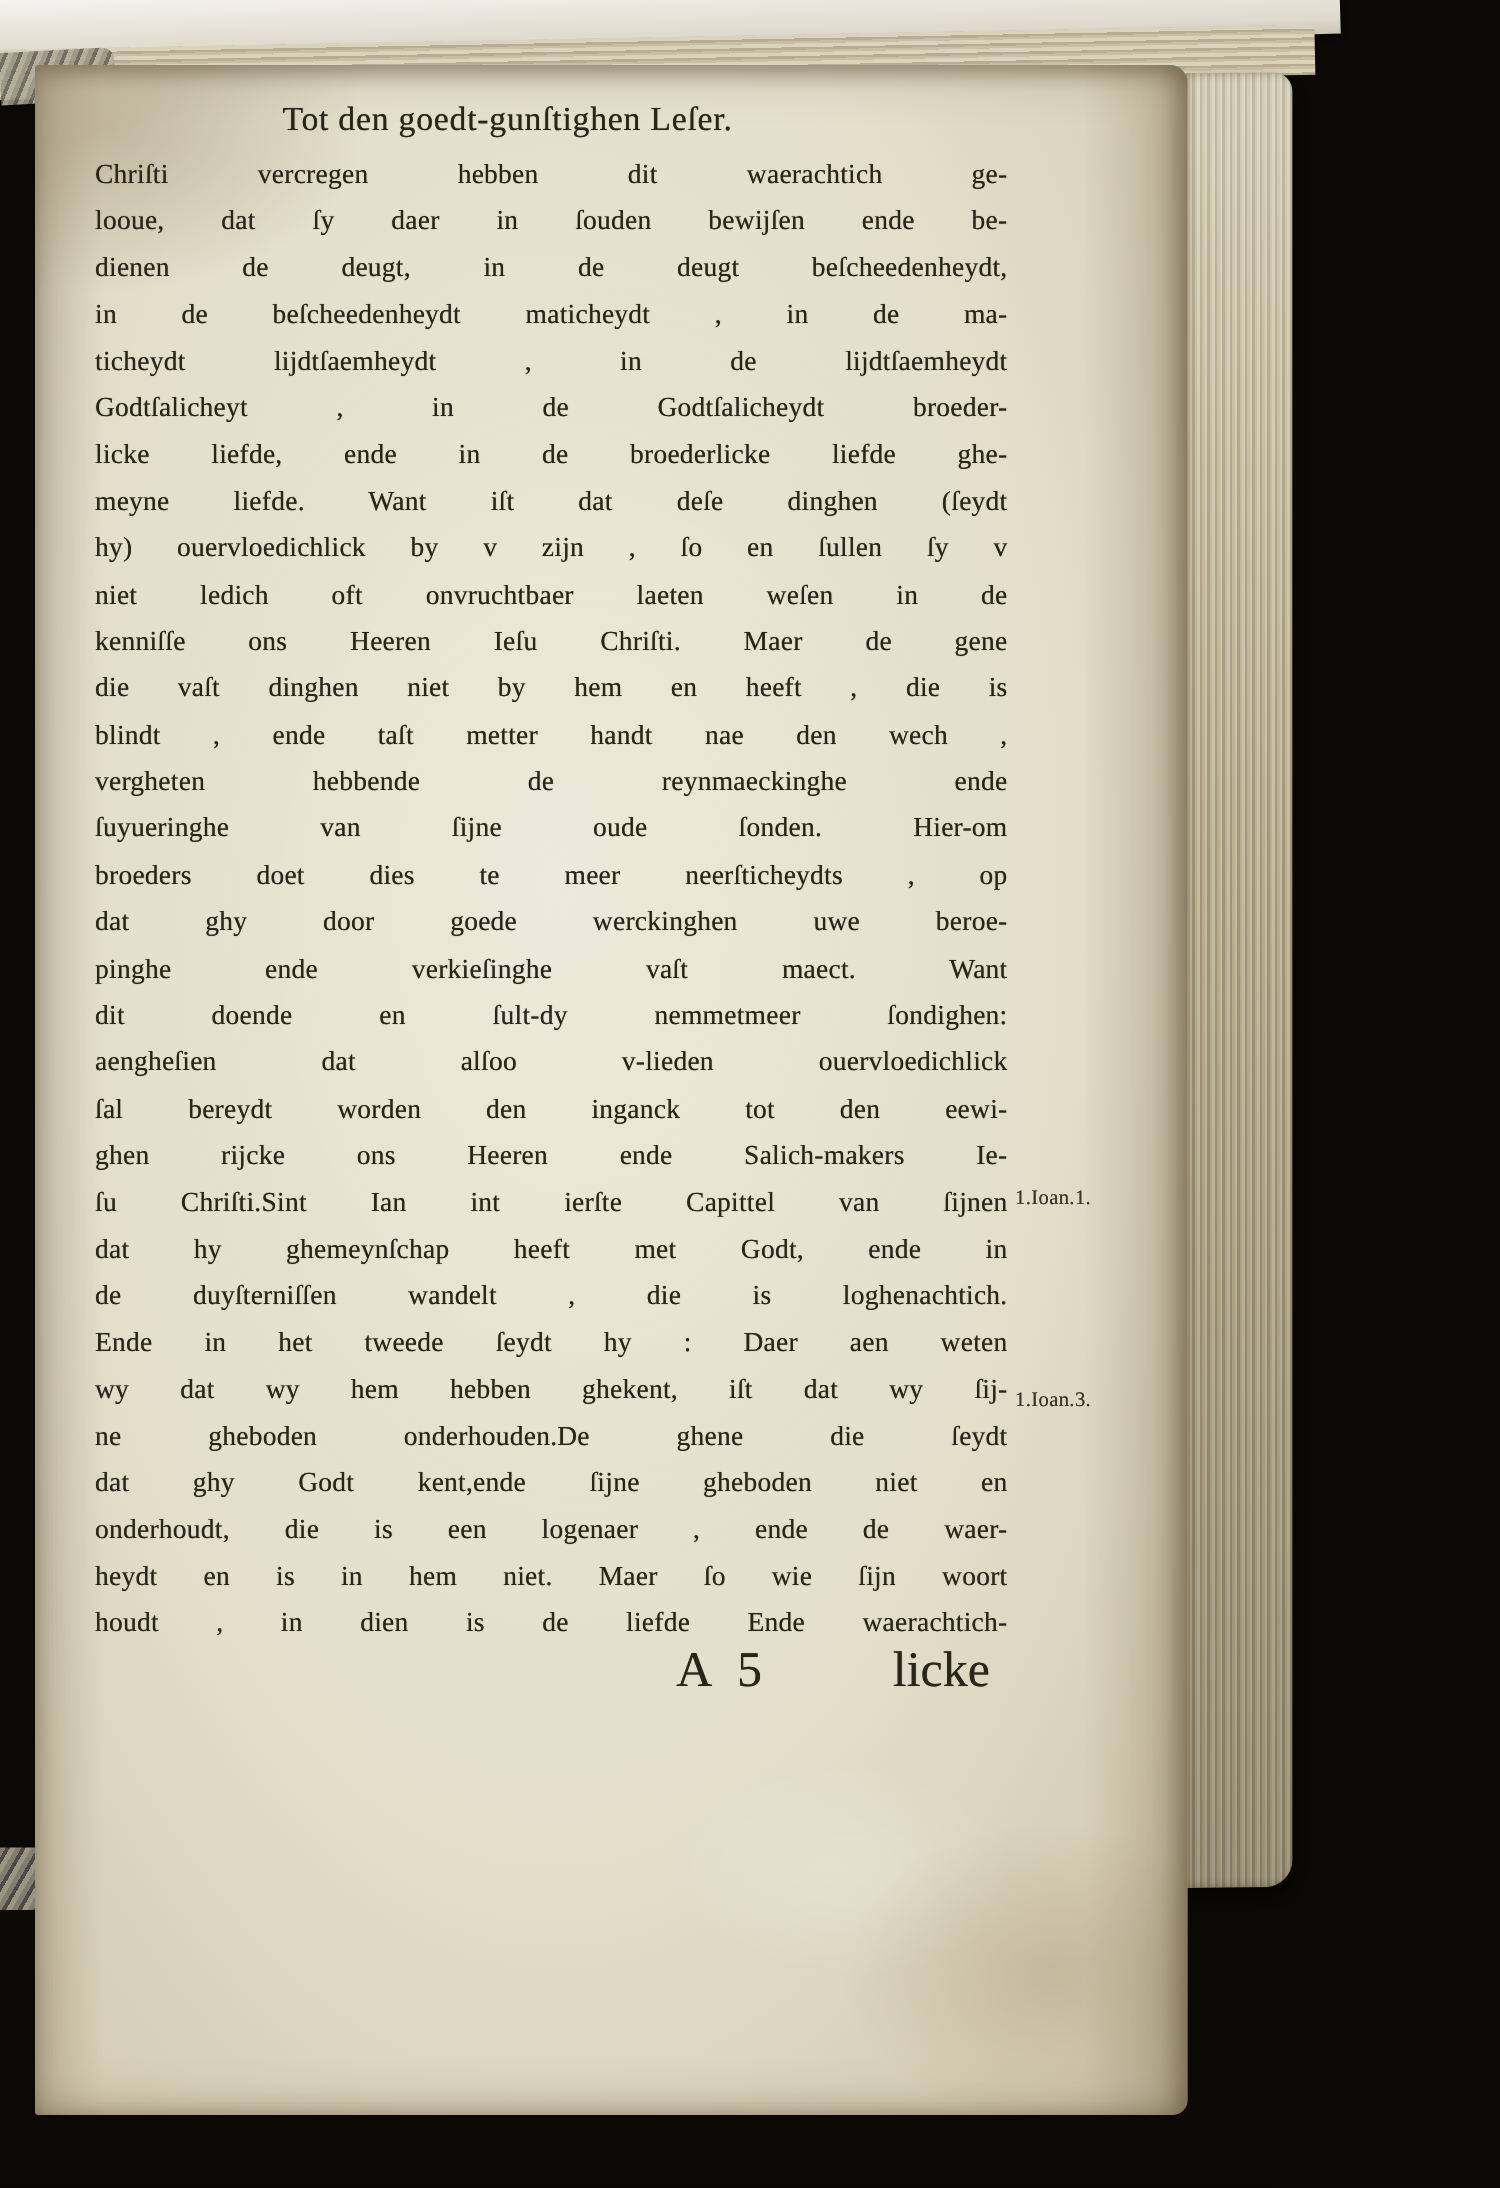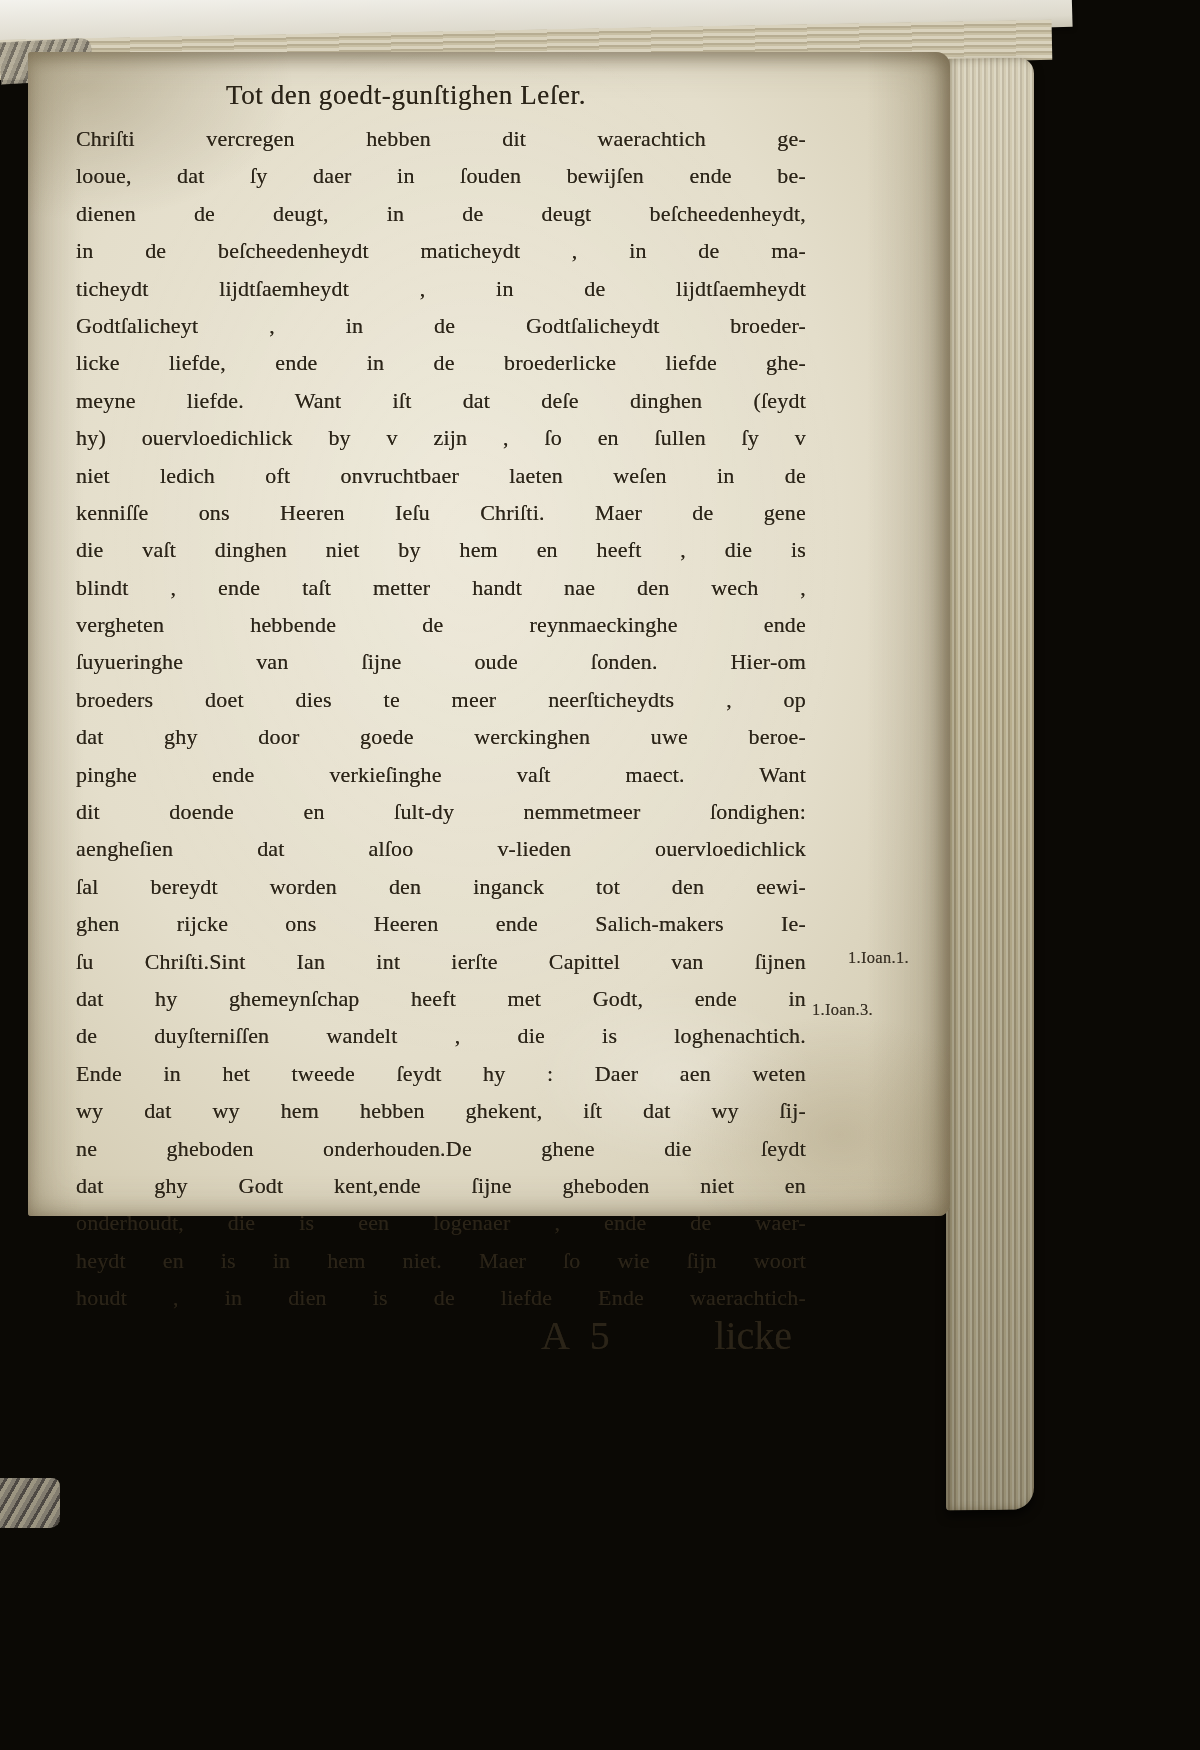--- a/index.html
+++ b/index.html
@@ -46,21 +46,21 @@
   }
   .corner-frag.bl{
     left:0;top:1478px;width:60px;height:50px;
     background:repeating-linear-gradient(120deg,#8f897b 0 4px,#55504a 4px 7px,#aba48f 7px 11px);
     border-radius:0 8px 10px 0;
     opacity:.9;
   }
 
   
   .paper{
-    position:absolute;left:28px;top:52px;width:922px;height:1164px;
+    position:absolute;left:28px;top:52px;width:922px;height:1640px;
     background:radial-gradient(ellipse at 45% 40%,#ece7d6 0%,#e4decb 55%,#d4ccb3 88%,#c6bda2 100%);
     box-shadow:inset 0 0 42px rgba(90,75,45,.35), inset -9px 0 18px rgba(80,65,40,.35), inset 0 8px 14px rgba(80,65,40,.25);
     border-radius:3px 14px 12px 3px;
   }
   .paper .stains{
     position:absolute;inset:0;pointer-events:none;
     background:
       radial-gradient(240px 170px at 88% 93%, rgba(120,100,60,.20), transparent 70%),
       radial-gradient(300px 190px at 6% 3%, rgba(110,95,60,.28), transparent 70%),
       radial-gradient(200px 130px at 70% 88%, rgba(255,255,255,.22), transparent 70%),
@@ -93,22 +93,22 @@
   }
   .sig-row .sig{position:absolute;left:465px;letter-spacing:6px;}
   .sig-row .catch{position:absolute;right:14px;}
 
   
   .note{
     position:absolute;left:784px;width:132px;
     font-size:16.5px;color:#3a3226;letter-spacing:.3px;
     text-shadow:0 0 .5px rgba(58,50,38,.7);
   }
-  .note1{top:896px;margin-left:36px;}
-  .note2{top:948px;}
+  .note1{top:896px;}
+  .note2{top:1058px;}
 </style>
 </head>
 <body>
 
 <div class="scene">
 
   <div class="top-edge-white"></div>
   <div class="top-edge-pages"></div>
   <div class="fore-edge"></div>
   <div class="corner-frag tl"></div>

